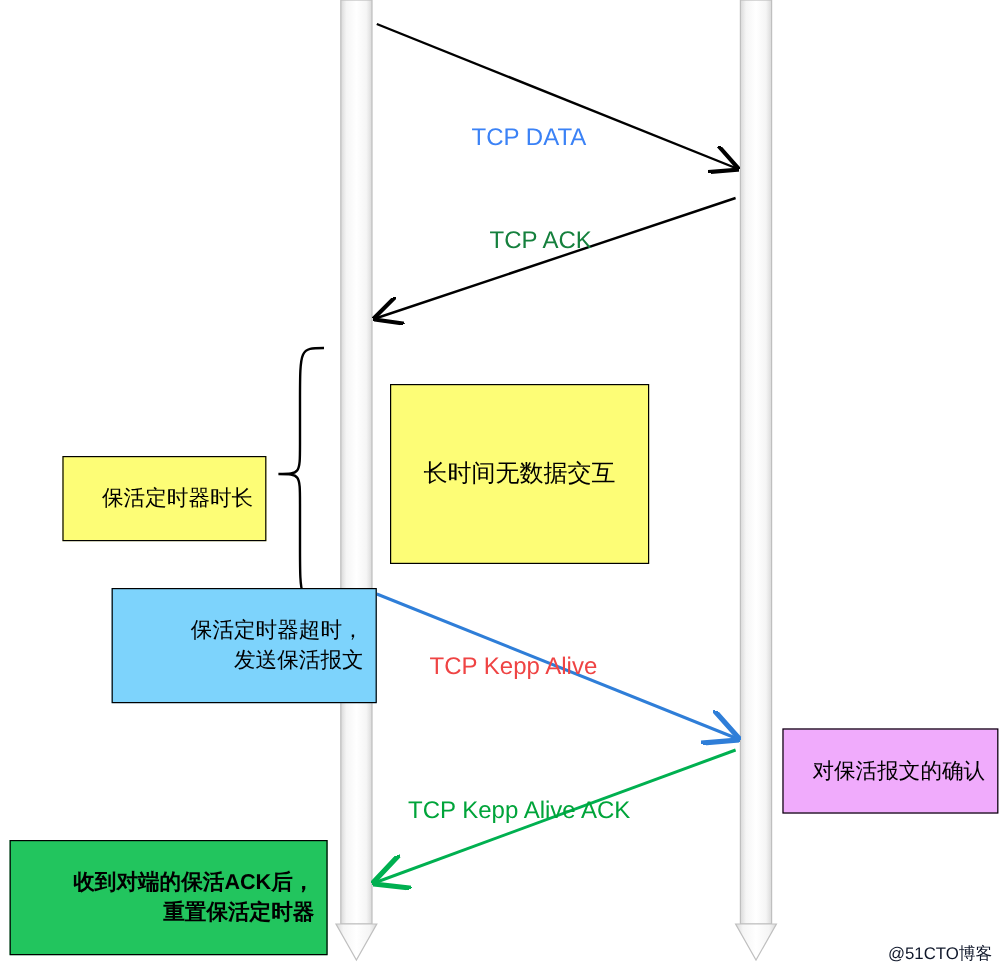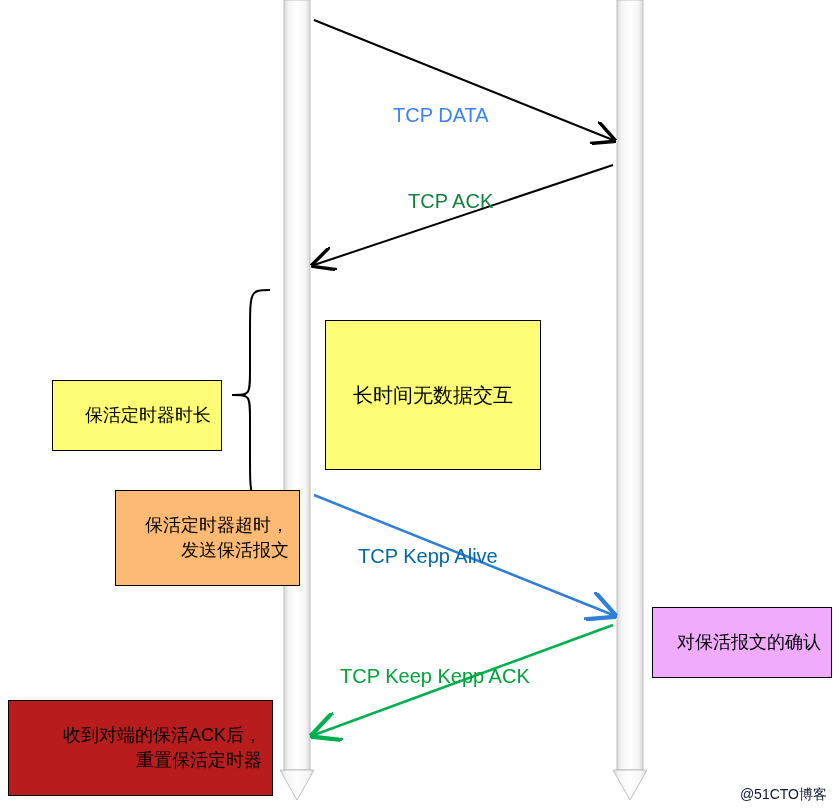--- a/index.html
+++ b/index.html
@@ -83,29 +83,29 @@
            C250,395 250,395 232,395
            C250,395 250,395 250,420
            L250,455
            C250,500 250,500 270,500" fill="none" stroke="#000" stroke-width="2"></path>
 </svg>
 
 <div class="msg-label" style="left:393px; top:60px; color:#3b82f6;margin-top:44px;">TCP DATA</div>
 
 <div class="msg-label" style="left:408px; top:190px; color:#15803d;">TCP ACK</div>
 
-<div class="msg-label" style="left:358px; top:545px; color:#0369a1;">TCP Kepp Alive</div>
+<div class="msg-label" style="left:358px; top:545px; color:#ef4444;">TCP Kepp Alive</div>
 
-<div class="msg-label" style="left:340px; top:665px; color:#00a43a;">TCP Keep Kepp ACK</div>
+<div class="msg-label" style="left:340px; top:665px; color:#00a43a;">TCP Kepp Alive ACK</div>
 
 <div class="box" style="left:52px; top:380px; width:170px; background:#fdfd76;">保活定时器时长</div>
 
 <div class="box" style="left:325px; top:320px; width:216px; height:150px; background:#fdfd76; display:flex; align-items:center; justify-content:center; font-size:20px;">长时间无数据交互</div>
 
-<div class="box" style="left:93px; top:490px; width:185px; background:#fdba74; white-space:pre-line;margin-left:22px;">保活定时器超时，
+<div class="box" style="left:93px; top:490px; width:221px; background:#7dd3fc; white-space:pre-line;">保活定时器超时，
 发送保活报文</div>
 
 <div class="box" style="left:652px; top:607px; width:180px; background:#f0abfc;">对保活报文的确认</div>
 
-<div class="box" style="left:8px; top:700px; width:265px; background:#b91c1c; white-space:pre-line;">收到对端的保活ACK后，
+<div class="box" style="left:8px; top:700px; width:265px; background:#22c55e; white-space:pre-line;font-weight:bold;">收到对端的保活ACK后，
 重置保活定时器</div>
 
 <div class="watermark">@51CTO博客</div>
 
 </body></html>

